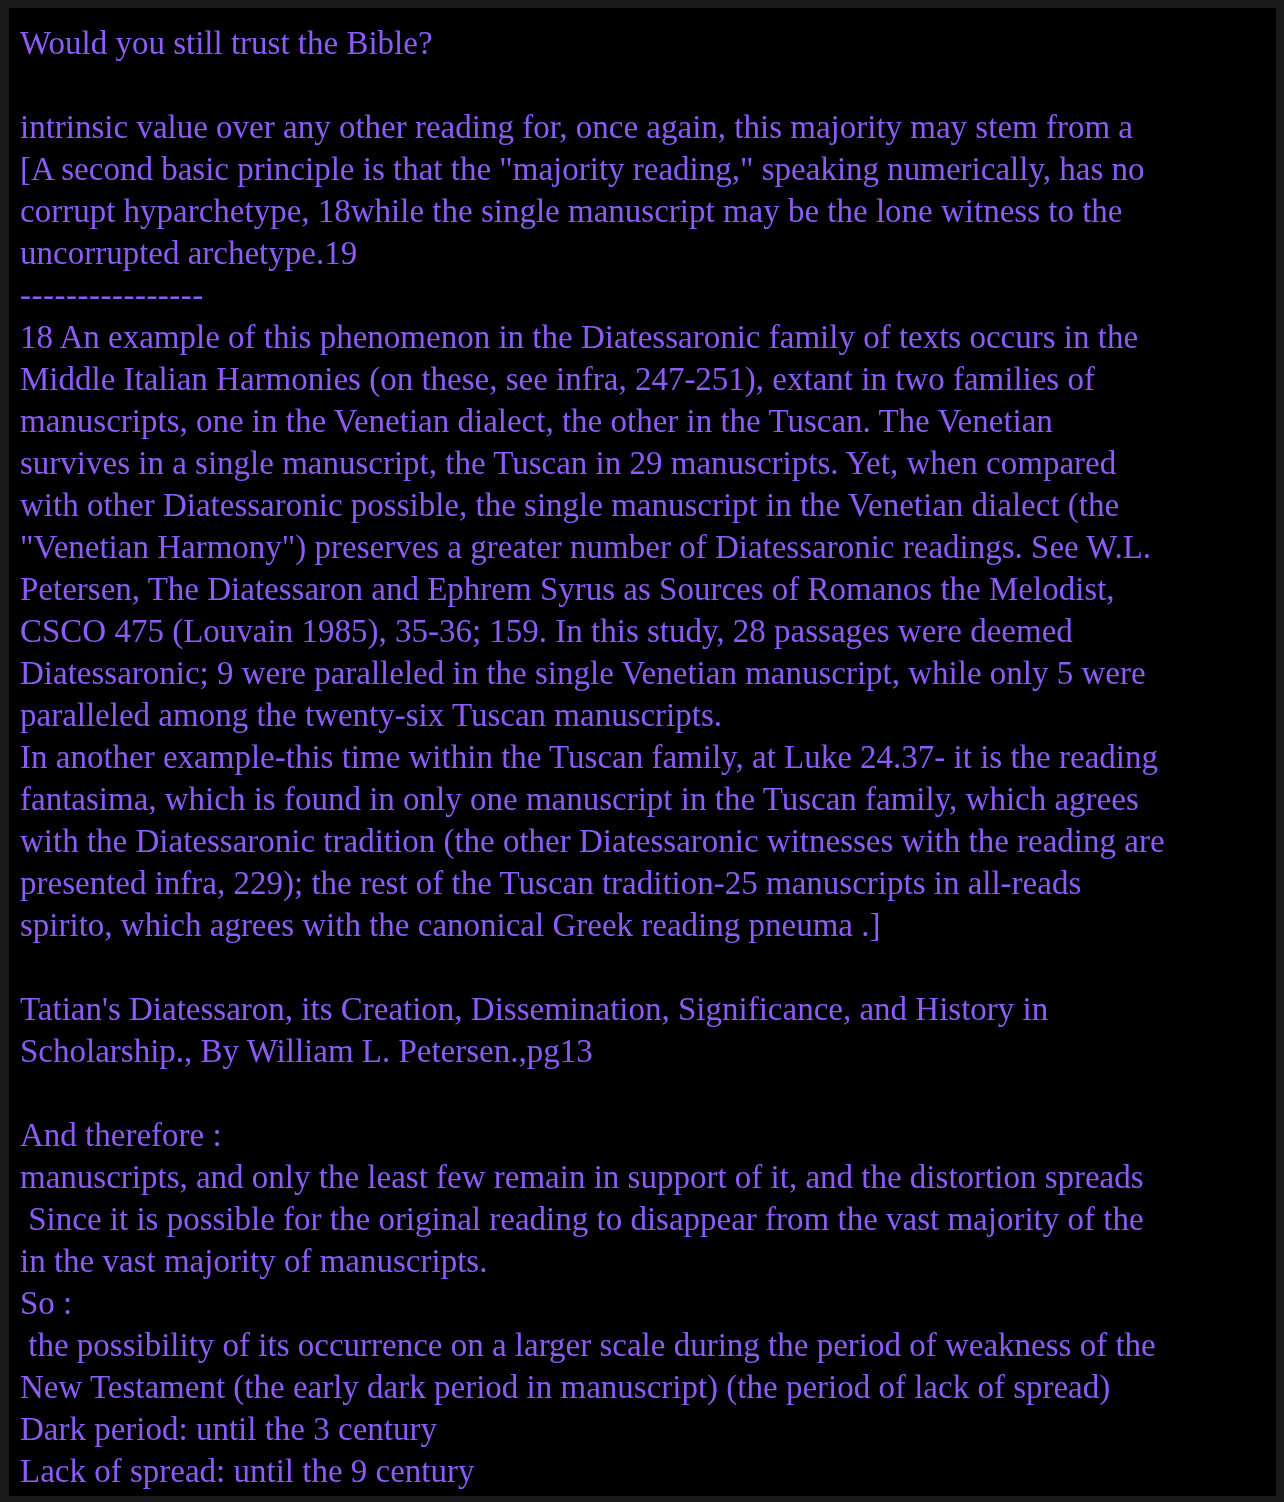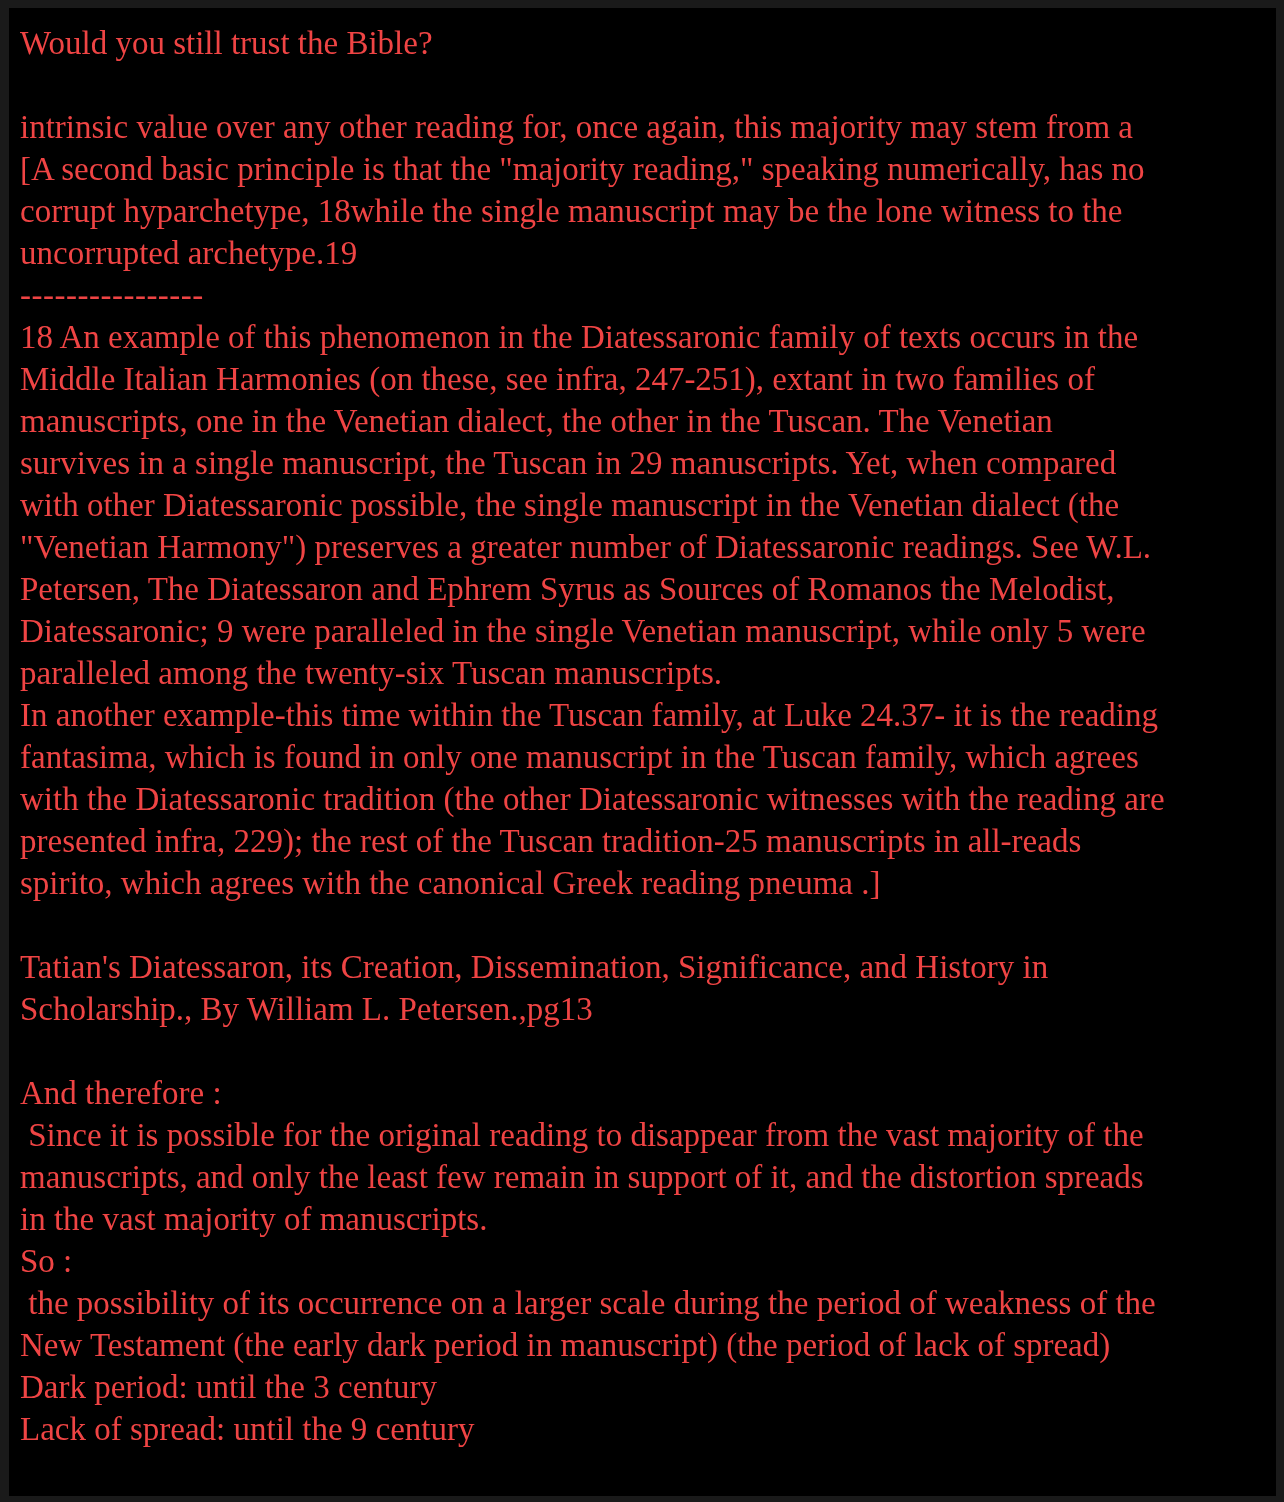--- a/index.html
+++ b/index.html
@@ -14,21 +14,21 @@
     background: #1a1a1a;
     overflow: hidden;
   }
   .page {
     position: absolute;
     top: 8px;
     left: 9px;
     right: 8px;
     bottom: 6px;
     background: #000000;
-    color: #ef4444;
+    color: #8b5cf6;
     font-family: "Liberation Serif", "DejaVu Serif", serif;
     font-size: 33px;
     line-height: 42px;
     padding: 14px 0 0 11px;
     overflow: hidden;
   }
   .line {
     white-space: pre;
   }
   .section-gap {
@@ -56,38 +56,39 @@
     <div class="line separator">----------------</div>
 
     <div>
         <div class="line">18 An example of this phenomenon in the Diatessaronic family of texts occurs in the</div>
         <div class="line">Middle Italian Harmonies (on these, see infra, 247-251), extant in two families of</div>
         <div class="line">manuscripts, one in the Venetian dialect, the other in the Tuscan. The Venetian</div>
         <div class="line">survives in a single manuscript, the Tuscan in 29 manuscripts. Yet, when compared</div>
         <div class="line">with other Diatessaronic possible, the single manuscript in the Venetian dialect (the</div>
         <div class="line">"Venetian Harmony") preserves a greater number of Diatessaronic readings. See W.L.</div>
         <div class="line">Petersen, The Diatessaron and Ephrem Syrus as Sources of Romanos the Melodist,</div>
+        <div class="line">CSCO 475 (Louvain 1985), 35-36; 159. In this study, 28 passages were deemed</div>
         <div class="line">Diatessaronic; 9 were paralleled in the single Venetian manuscript, while only 5 were</div>
         <div class="line">paralleled among the twenty-six Tuscan manuscripts.</div>
         <div class="line">In another example-this time within the Tuscan family, at Luke 24.37- it is the reading</div>
         <div class="line">fantasima, which is found in only one manuscript in the Tuscan family, which agrees</div>
         <div class="line">with the Diatessaronic tradition (the other Diatessaronic witnesses with the reading are</div>
         <div class="line">presented infra, 229); the rest of the Tuscan tradition-25 manuscripts in all-reads</div>
         <div class="line">spirito, which agrees with the canonical Greek reading pneuma .]</div>
       </div>
 
     <div class="section-gap">
         <div class="line">Tatian's Diatessaron, its Creation, Dissemination, Significance, and History in</div>
         <div class="line">Scholarship., By William L. Petersen.,pg13</div>
       </div>
 
     <div class="section-gap">
         <div class="line">And therefore :</div>
+        <div class="line">manuscripts, and only the least few remain in support of it, and the distortion spreads</div>
         <div class="line"> Since it is possible for the original reading to disappear from the vast majority of the</div>
-        <div class="line">manuscripts, and only the least few remain in support of it, and the distortion spreads</div>
         <div class="line">in the vast majority of manuscripts.</div>
         <div class="line">So :</div>
         <div class="line"> the possibility of its occurrence on a larger scale during the period of weakness of the</div>
         <div class="line">New Testament (the early dark period in manuscript) (the period of lack of spread)</div>
         <div class="line">Dark period: until the 3 century</div>
         <div class="line">Lack of spread: until the 9 century</div>
       </div>
 
   </div>
 </div>

